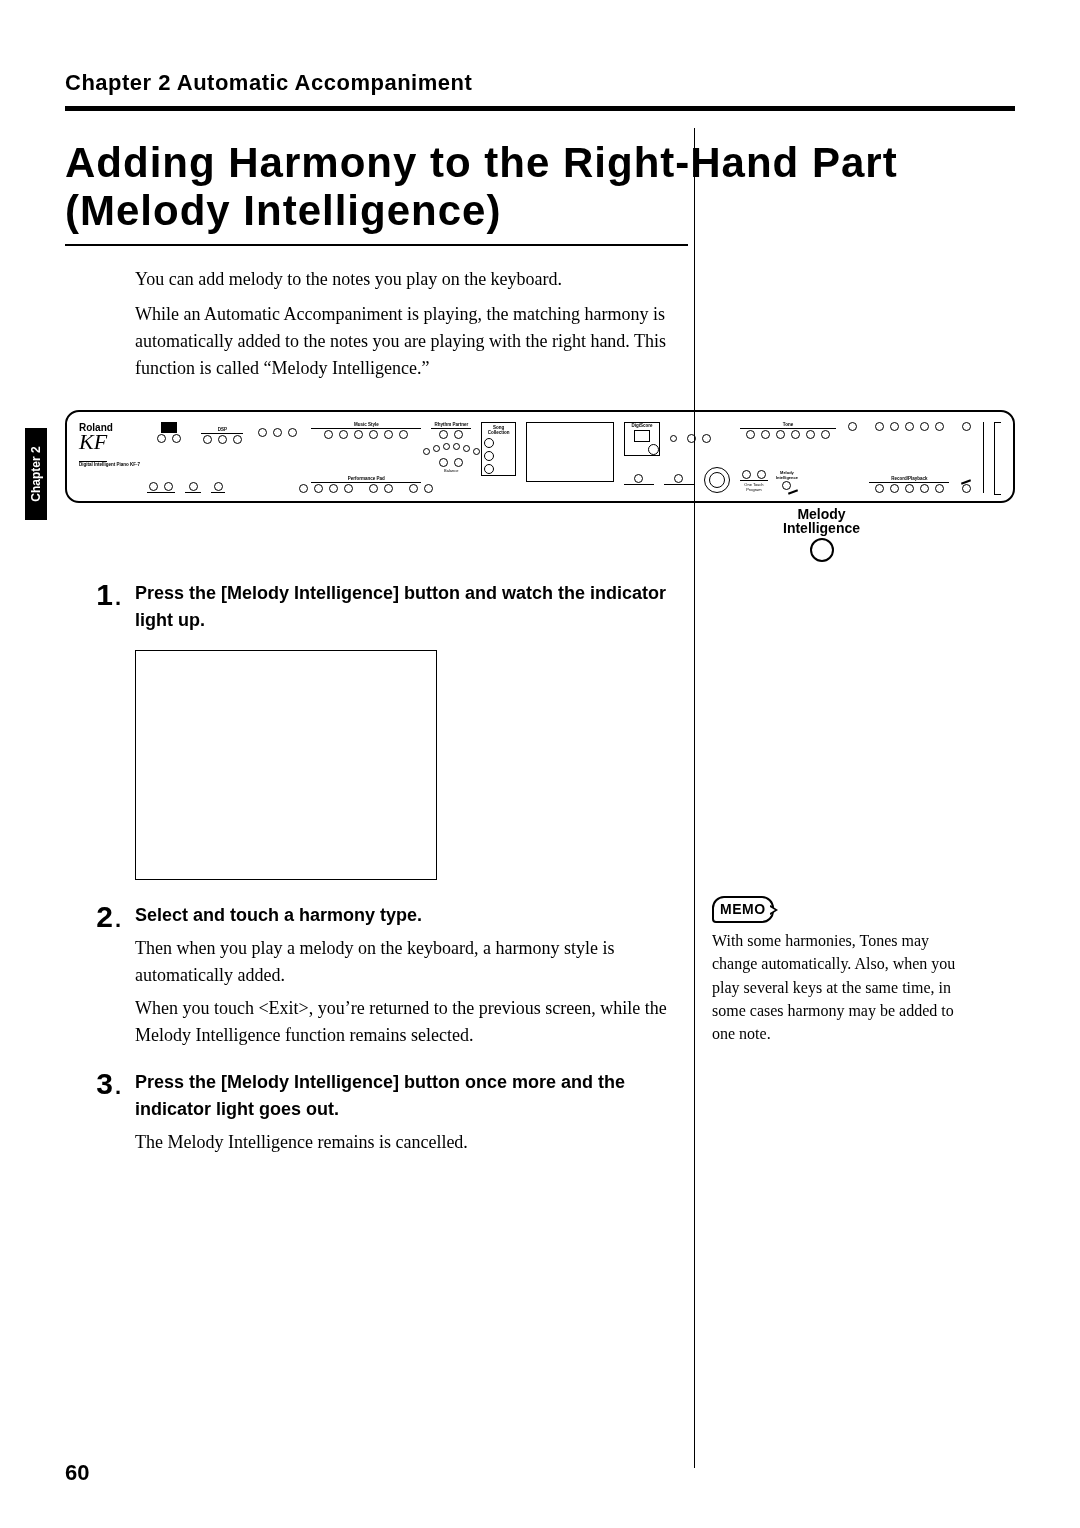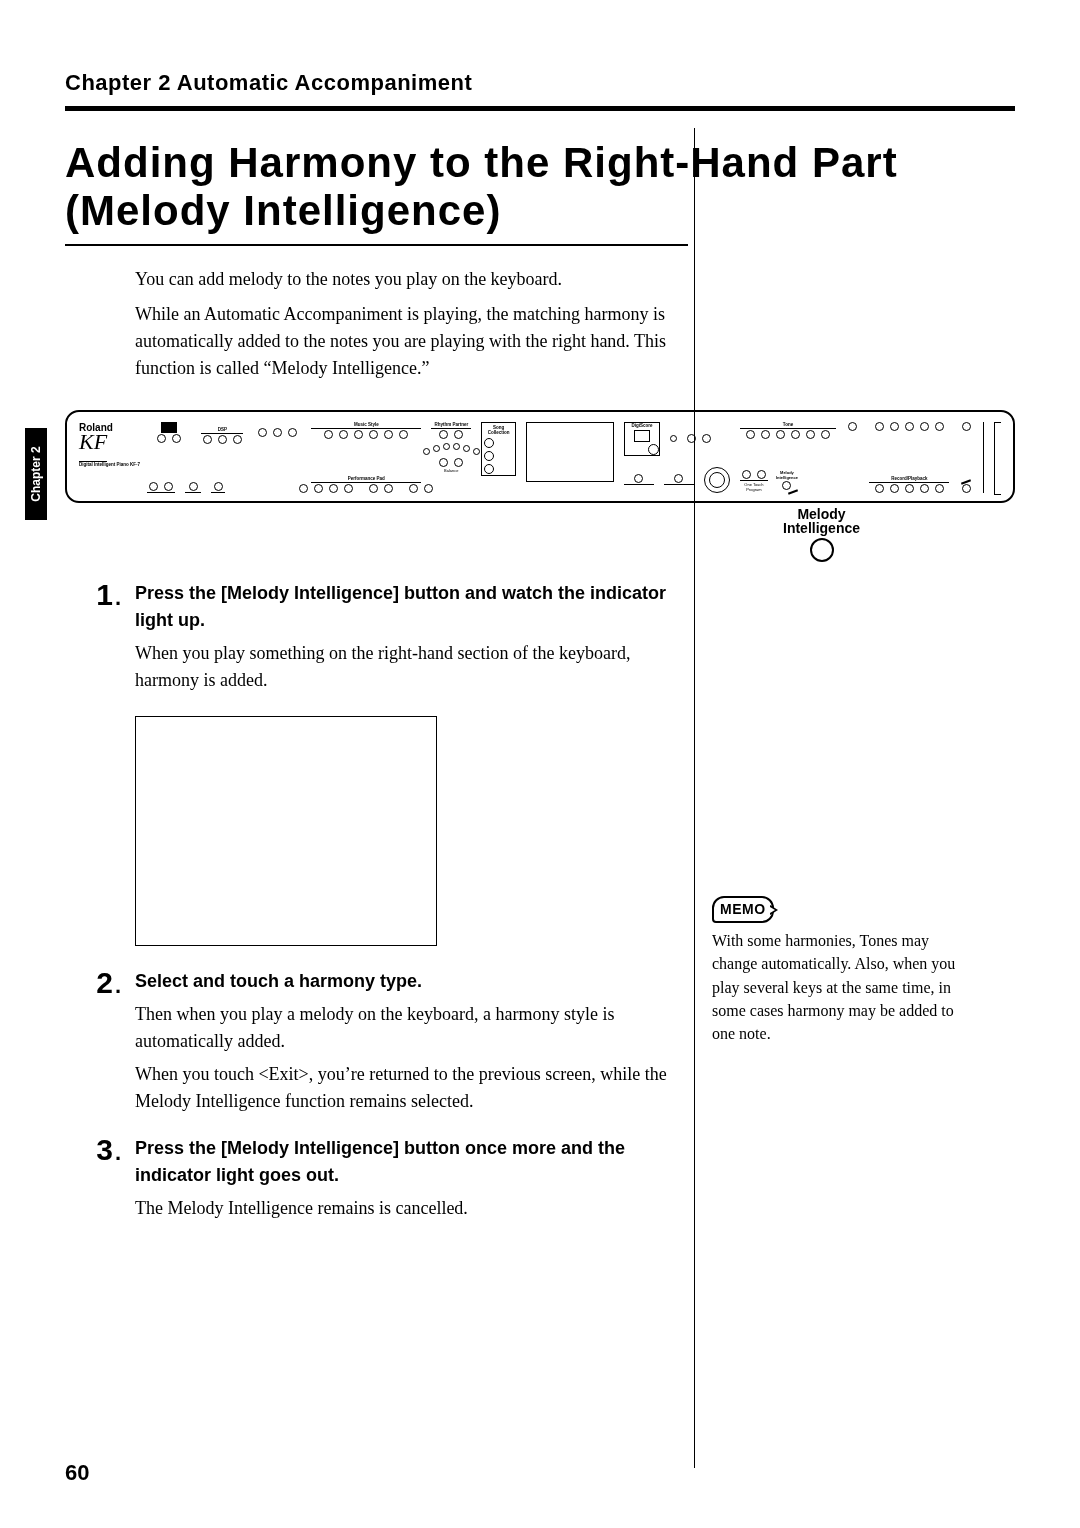--- a/index.html
+++ b/index.html
@@ -610,21 +610,20 @@
       <div class="lbl"><span>Melody</span><br><span>Intelligence</span></div>
       <div class="ring"></div>
     </div>
   </div>
 
   <div class="steps">
     <div class="step">
       <div class="step-num"><span>1</span><span class="dot-punct">.</span></div>
       <div class="step-body">
         <span class="instruction">Press the [Melody Intelligence] button and watch the indicator light up.</span>
-        <p>When you play something on the right-hand section of the keyboard, harmony is added.</p>
       </div>
     </div>
 
     <div class="screen-placeholder"></div>
 
     <div class="step">
       <div class="step-num"><span>2</span><span class="dot-punct">.</span></div>
       <div class="step-body">
         <span class="instruction">Select and touch a harmony type.</span>
         <p>Then when you play a melody on the keyboard, a harmony style is automatically added.</p>

